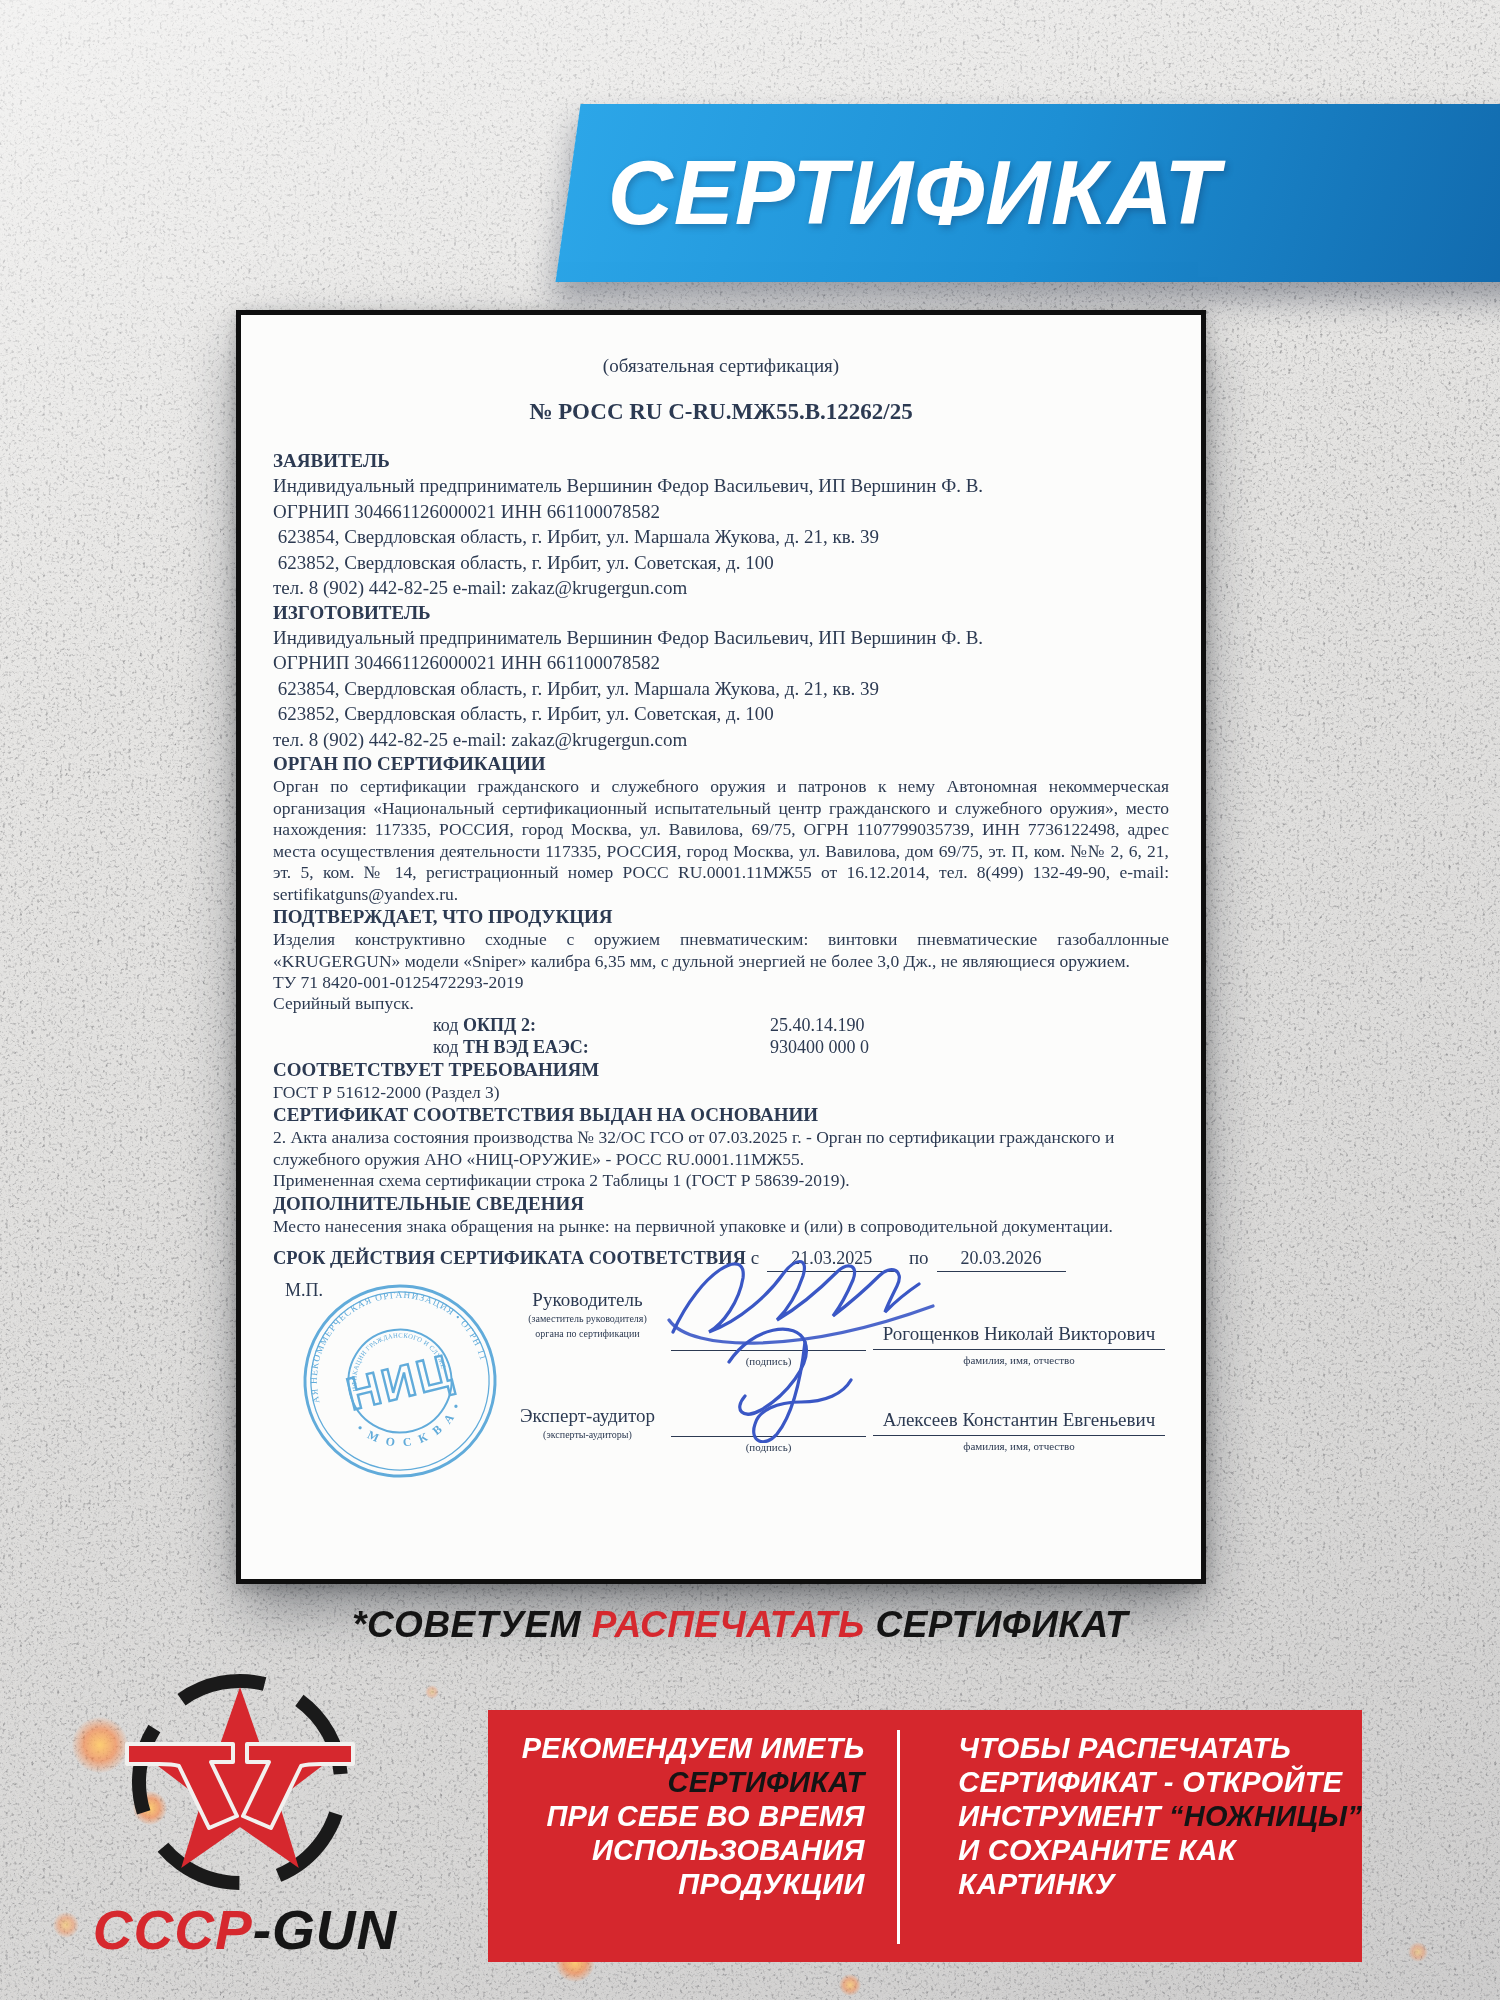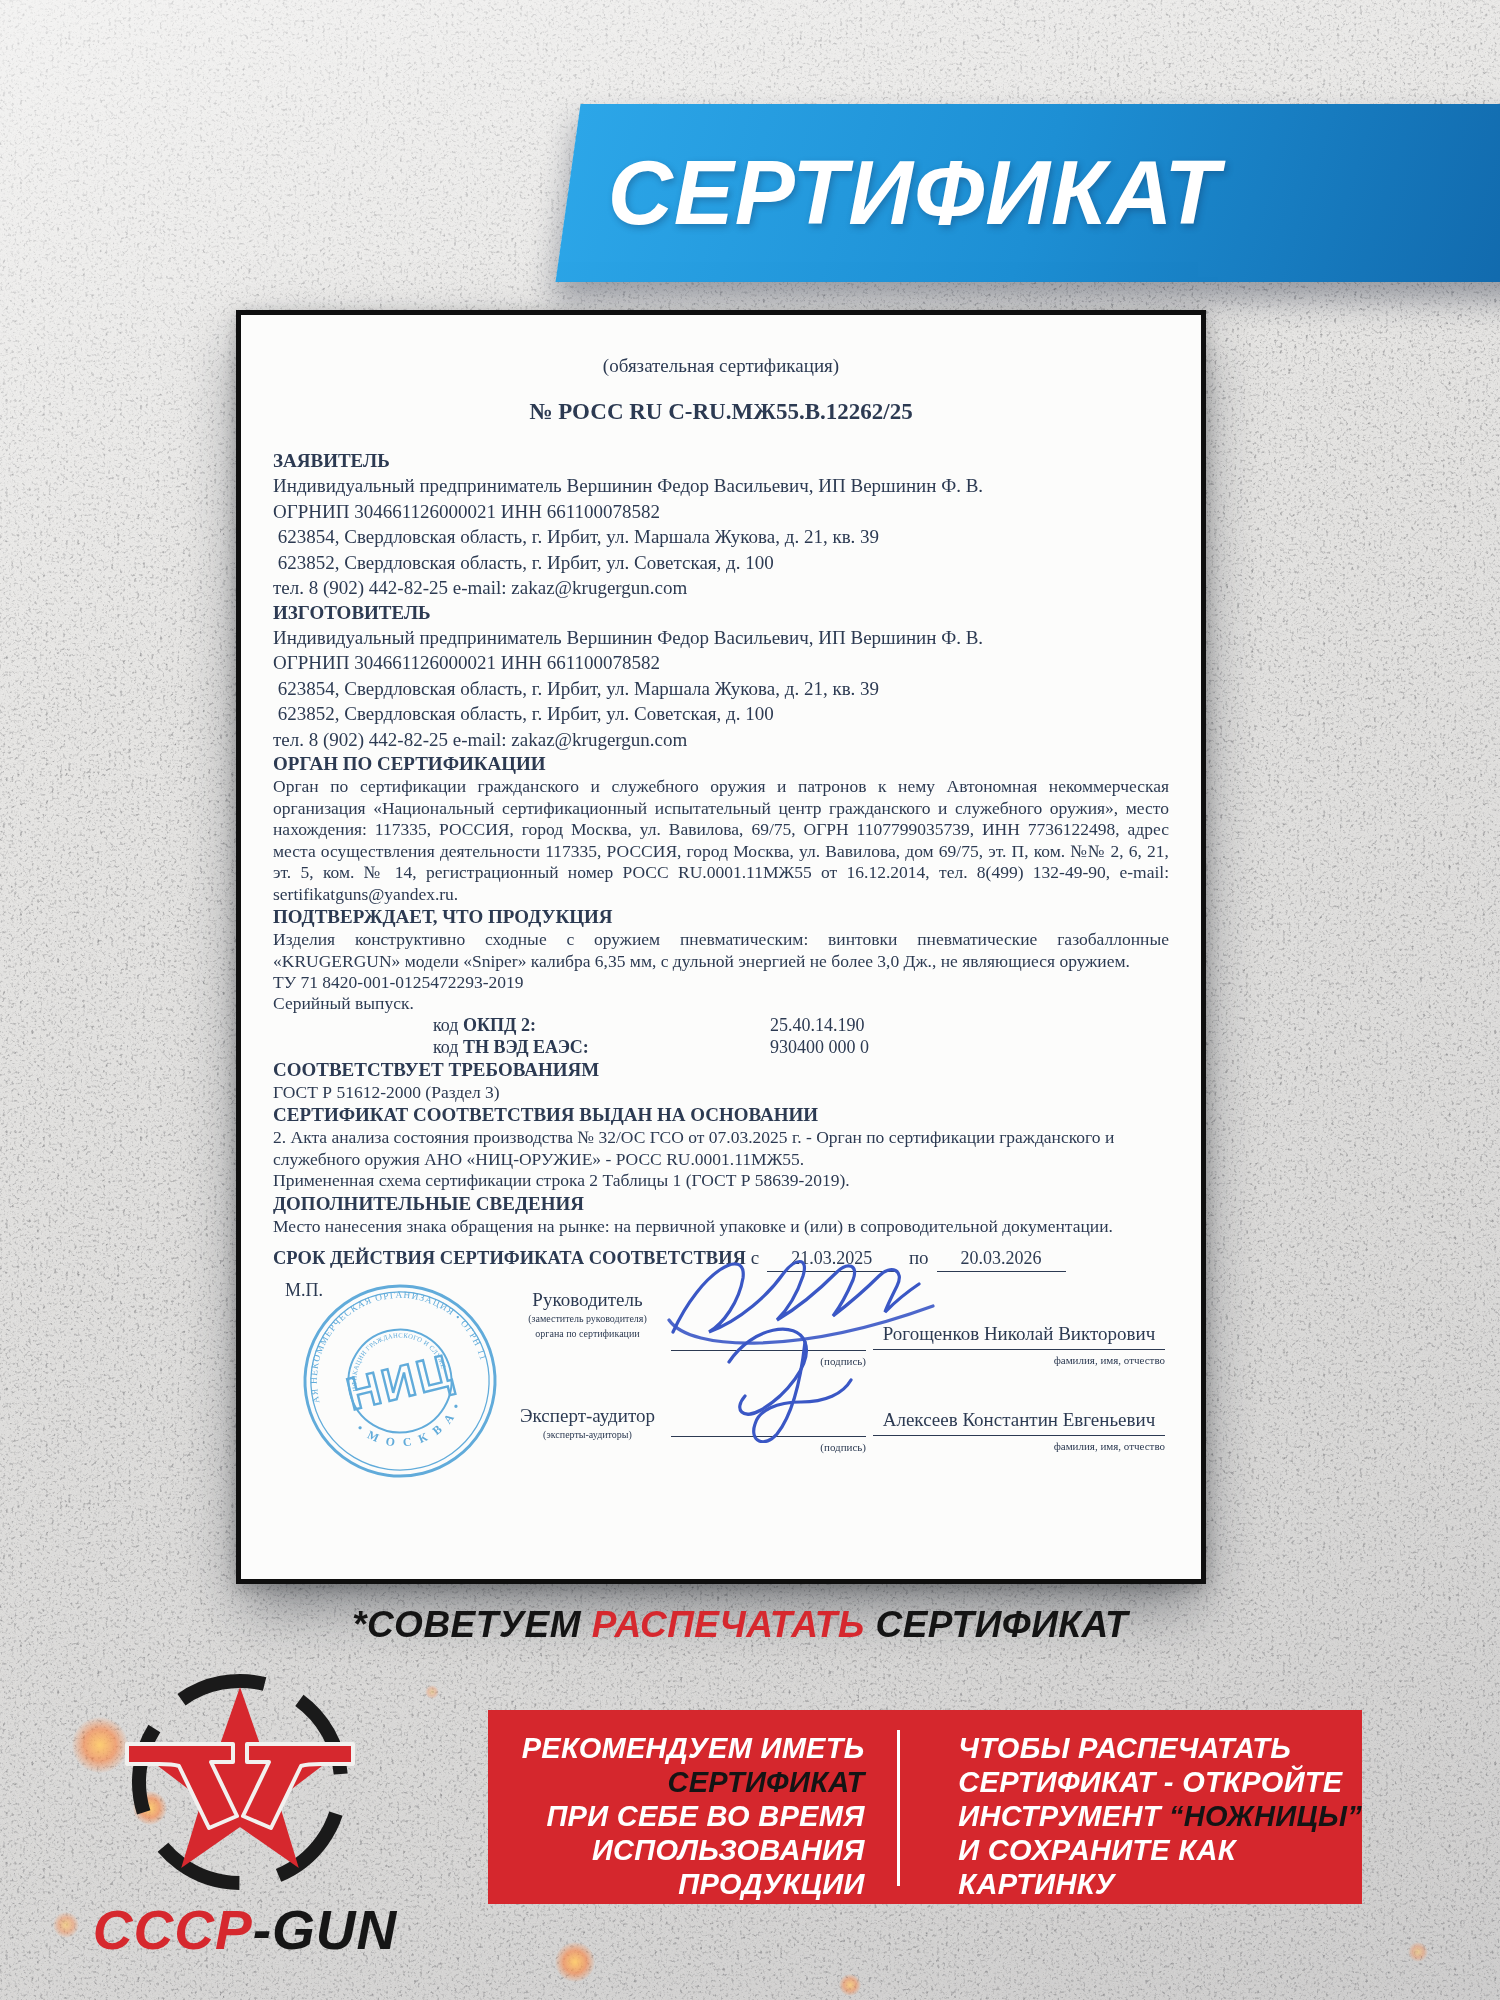--- a/index.html
+++ b/index.html
@@ -38,34 +38,34 @@
   .validity{margin-top:8px;font-size:19px;line-height:26px;}
   .validity b{font-size:18.5px;}
   .date{display:inline-block;border-bottom:1.5px solid #2c3a52;padding:0 24px;margin:0 8px;font-size:18px;}
   .sig-block{position:relative;height:212px;margin-top:4px;}
   .mp{position:absolute;left:12px;top:4px;font-size:18px;}
   .stamp{position:absolute;left:28px;top:6px;opacity:.92;}
   .role{position:absolute;width:205px;text-align:center;}
   .role-main{font-size:19px;line-height:23px;}
   .role-sub{font-size:10px;line-height:15px;}
   .uline{position:absolute;border-bottom:1.5px solid #2c3a52;}
-  .cap{position:absolute;text-align:right;font-size:11px;line-height:13px;}
+  .cap{position:absolute;text-align:center;font-size:11px;line-height:13px;}
   .sig-name{position:absolute;text-align:center;font-size:19px;line-height:23px;}
   .sigsvg{position:absolute;z-index:5;}
   
   .advisory{position:absolute;left:352px;top:1604px;z-index:3;font-size:37px;font-weight:bold;font-style:italic;
             letter-spacing:.5px;color:#141414;white-space:nowrap;}
   .advisory .hl{color:#d6282e;}
   
   .logo{position:absolute;left:115px;top:1660px;z-index:3;}
   .brand{position:absolute;left:60px;top:1898px;width:370px;z-index:3;text-align:center;
          font-size:55px;font-weight:bold;font-style:italic;letter-spacing:1px;white-space:nowrap;}
   .brand .b-red{color:#d6282e;}
   .brand .b-black{color:#161616;}
-  .infobox{position:absolute;left:488px;top:1710px;width:874px;height:194px;z-index:3;background:#d5272d;
+  .infobox{position:absolute;left:488px;top:1710px;width:874px;height:252px;z-index:3;background:#d5272d;
            display:flex;box-sizing:border-box;gap:32px;}
   .col-l{width:406px;padding:21px 0 0 18px;box-sizing:border-box;text-align:right;}
   .col-div{width:4px;background:#ffffff;margin:20px 0 18px 0;}
   .col-r{flex:1;padding:21px 0 0 26px;box-sizing:border-box;text-align:left;}
   .box-line{font-size:29px;line-height:34px;font-weight:bold;font-style:italic;color:#ffffff;letter-spacing:.3px;white-space:nowrap;}
   .box-line .dark, .box-line.dark{color:#141414;}
 </style>
 </head>
 <body>
 

